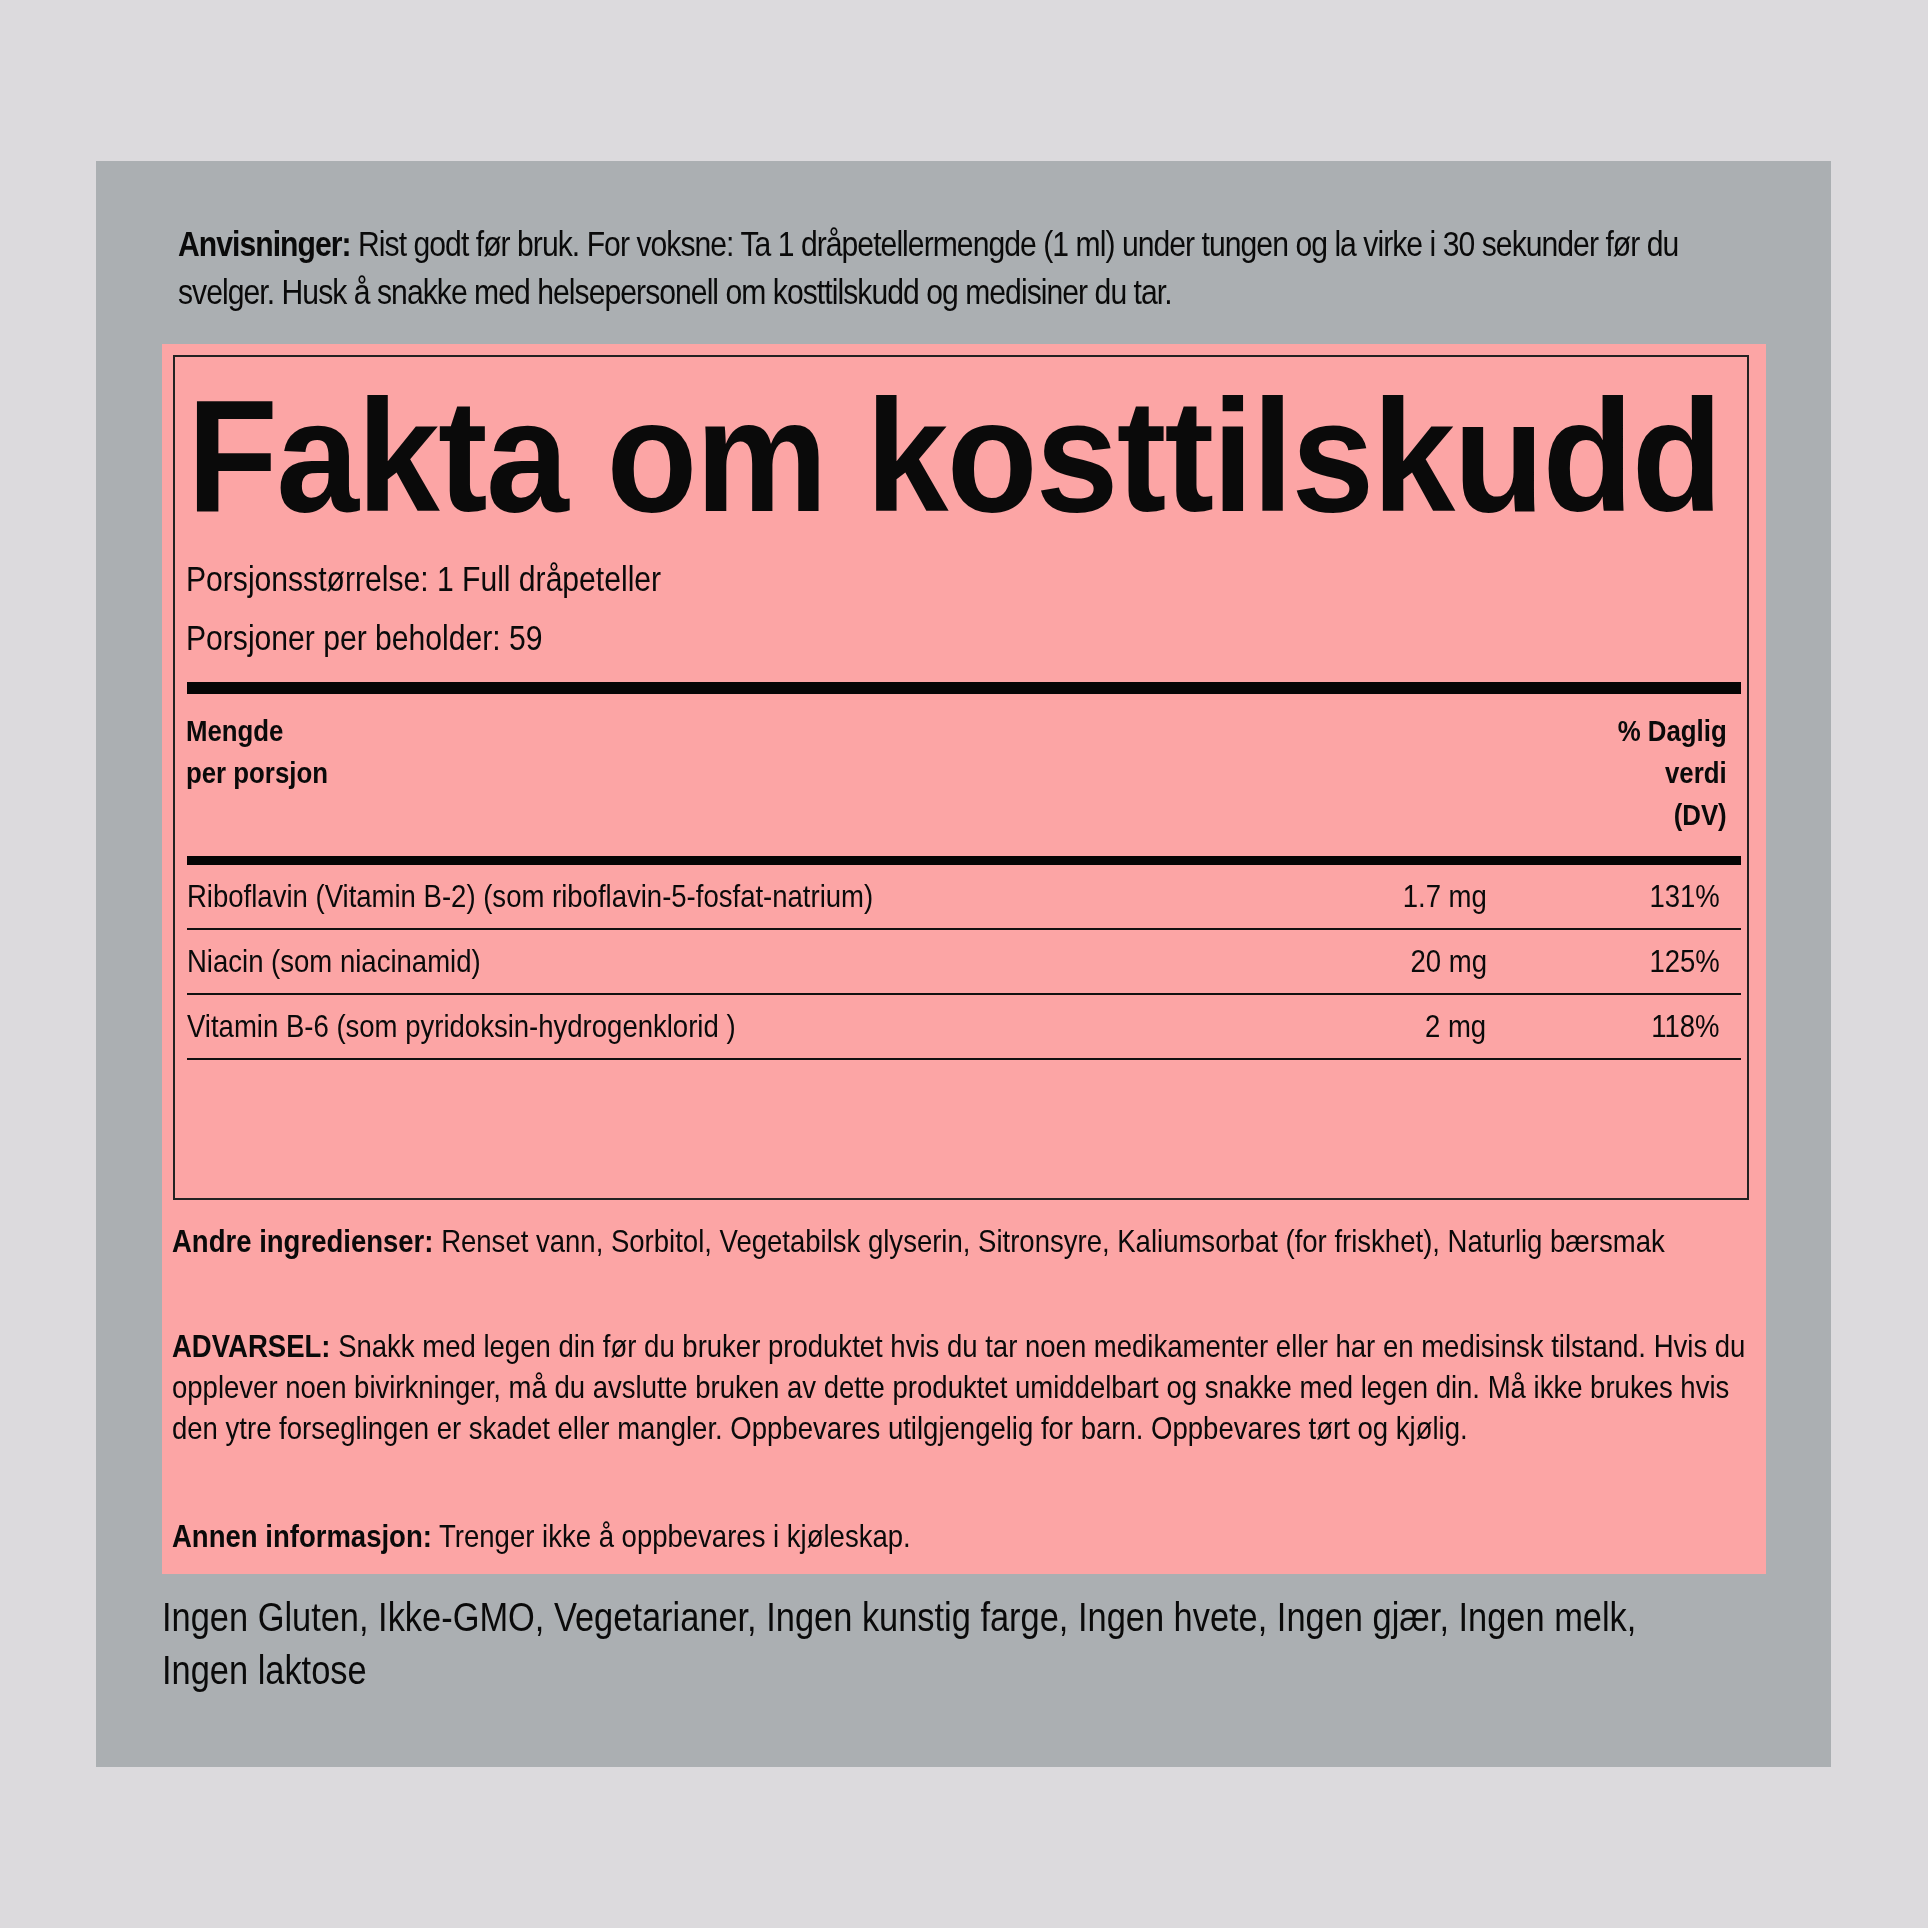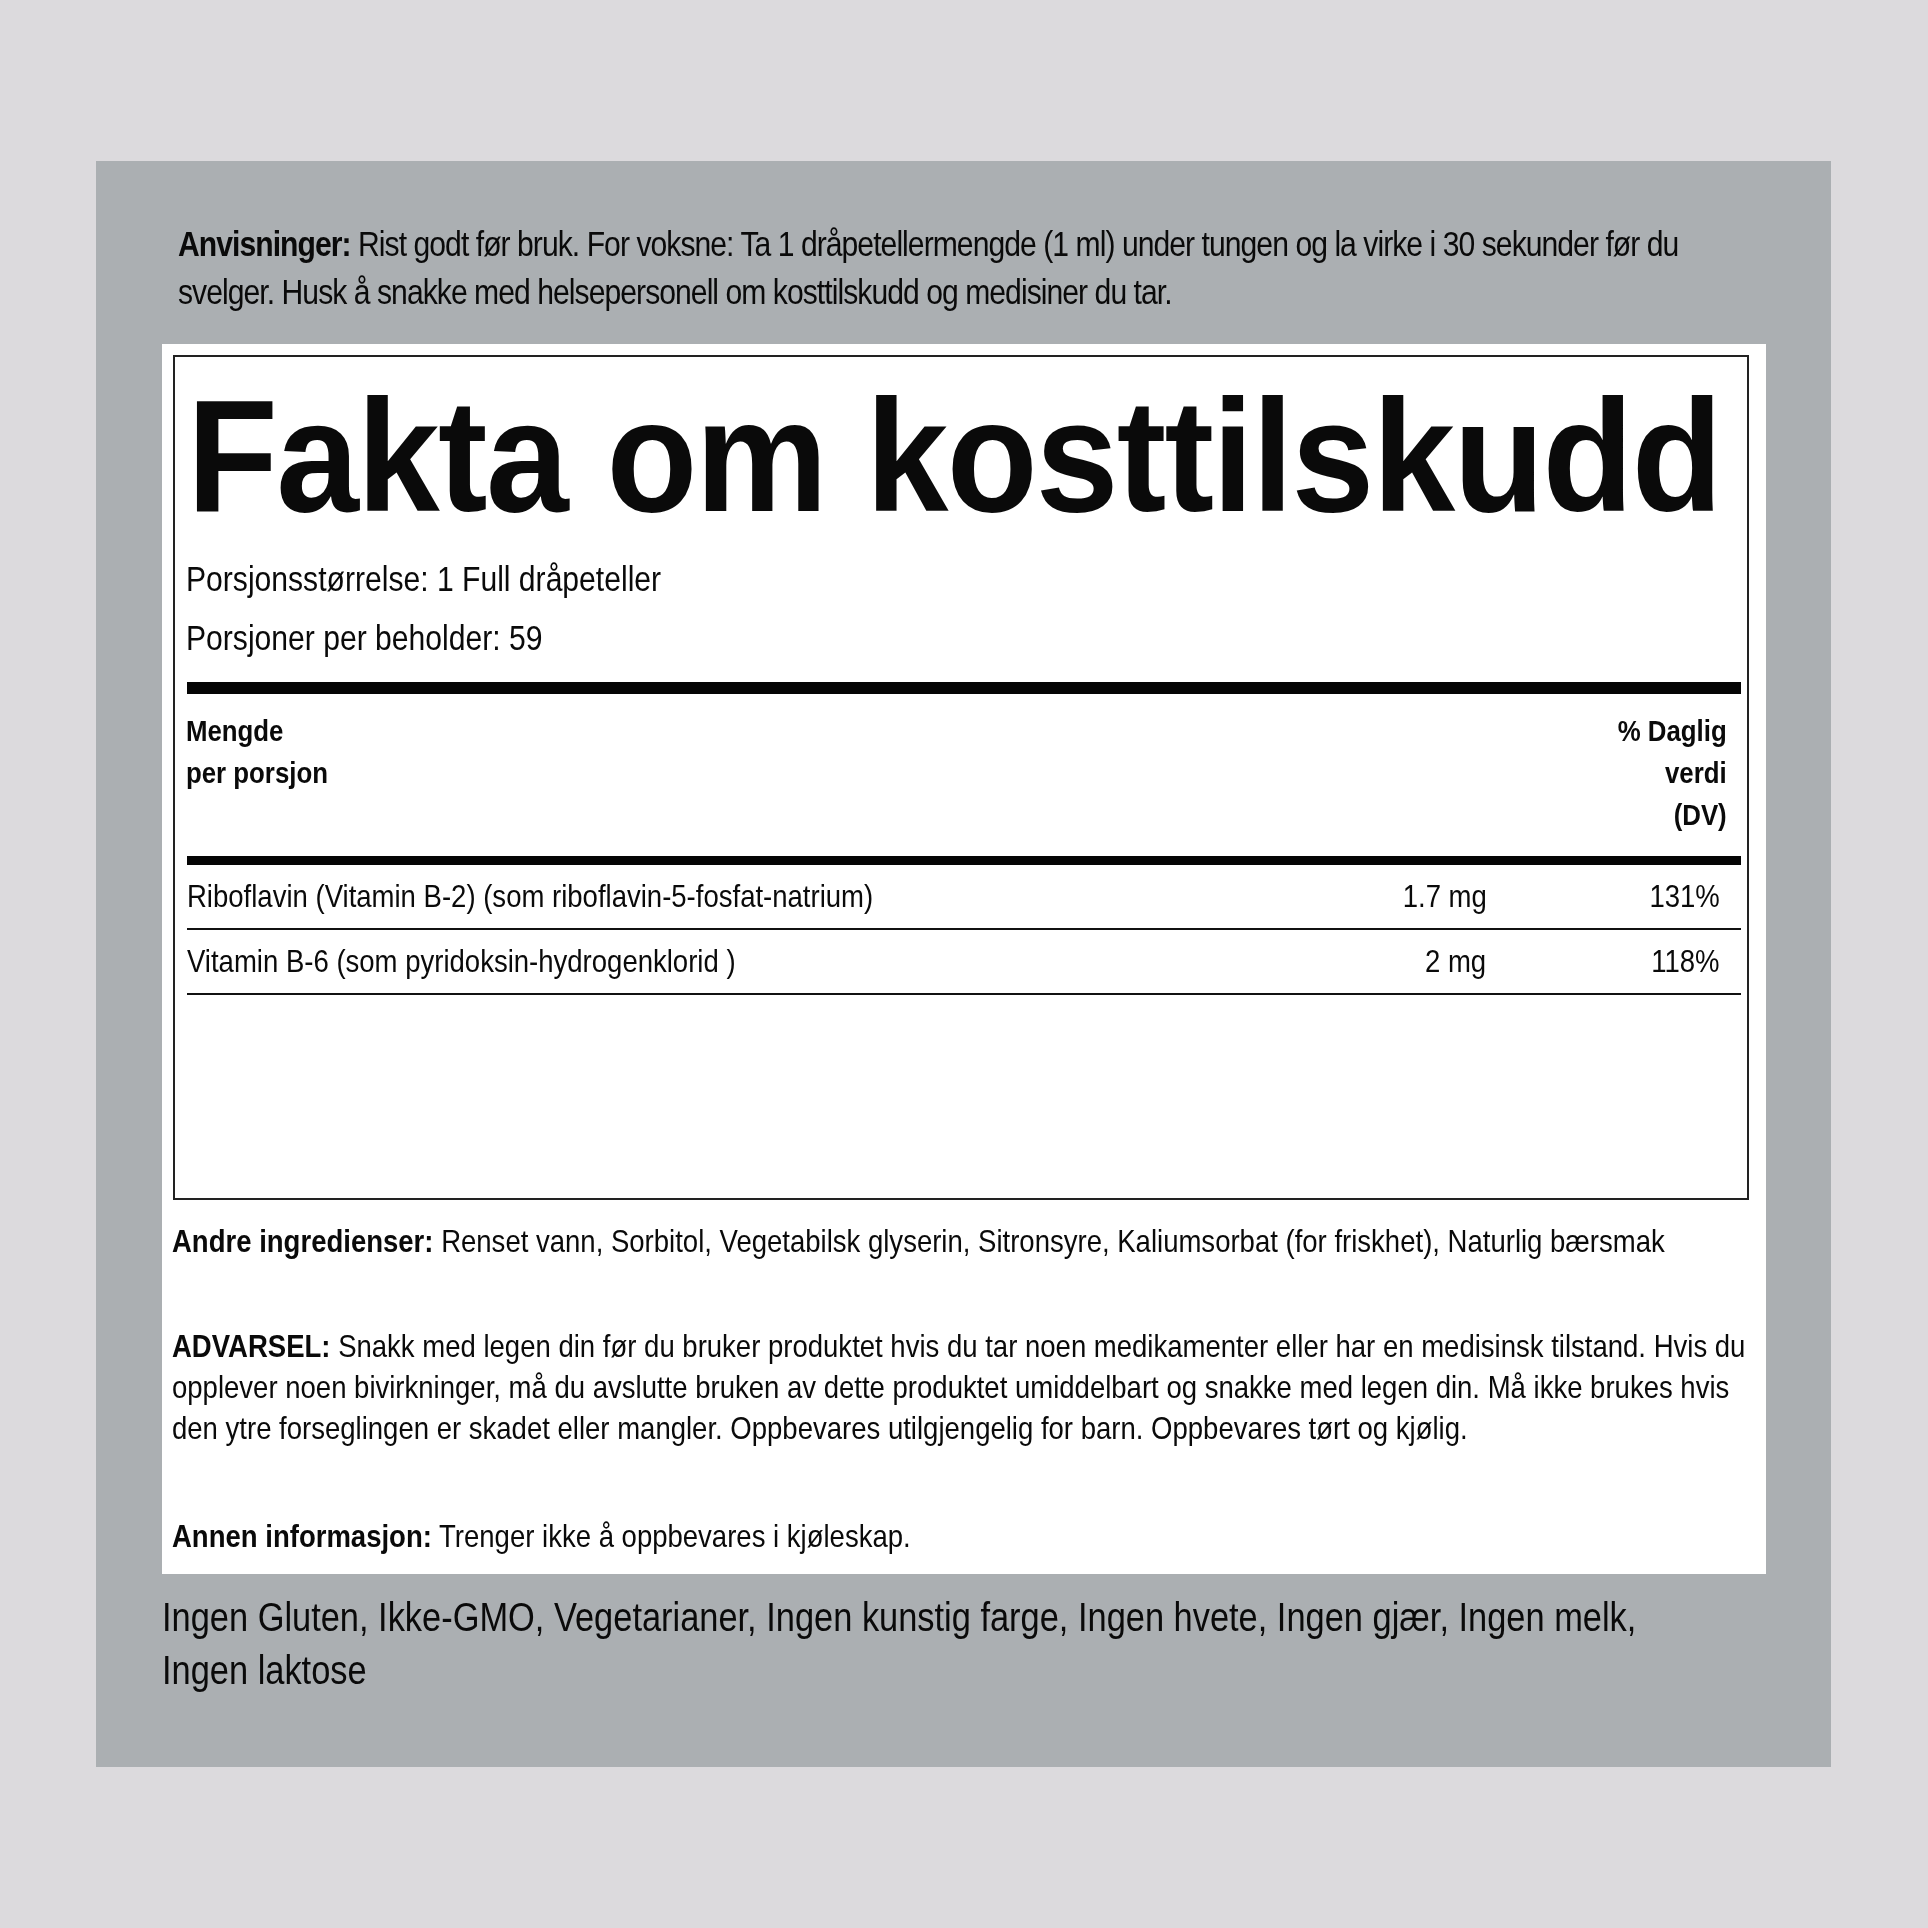--- a/index.html
+++ b/index.html
@@ -26,21 +26,21 @@
       letter-spacing: -1.1px;
       transform: scaleX(0.86);
       transform-origin: left top;
       width: 1817px;
     }
     .bold { font-weight: bold; }
     .label {
       position: absolute;
       left: 162px; top: 344px;
       width: 1604px; height: 1230px;
-      background: #ffffff;
+      background: #fca5a5;
     }
     .facts-box {
       position: absolute;
       left: 11.3px; top: 11.3px;
       width: 1576px; height: 845px;
       border: 2.8px solid #222;
       box-sizing: border-box;
     }
     .facts-title {
       position: absolute;
@@ -154,20 +154,25 @@
     </div>
     <div class="thick-bar bar2"></div>
 
     <div class="rows">
       <div class="row">
         <span class="name">Riboflavin (Vitamin B-2) (som riboflavin-5-fosfat-natrium)</span>
         <span class="amount">1.7 mg</span>
         <span class="dv">131%</span>
       </div>
       <div class="row">
+        <span class="name">Niacin (som niacinamid)</span>
+        <span class="amount">20 mg</span>
+        <span class="dv">125%</span>
+      </div>
+      <div class="row">
         <span class="name">Vitamin B-6 (som pyridoksin-hydrogenklorid )</span>
         <span class="amount">2 mg</span>
         <span class="dv">118%</span>
       </div>
     </div>
   </div>
 
   <div class="para p-ingr">
     <span class="bold">Andre ingredienser:</span><span> Renset vann, Sorbitol, Vegetabilsk glyserin, Sitronsyre, Kaliumsorbat (for friskhet), Naturlig bærsmak</span>
   </div>

